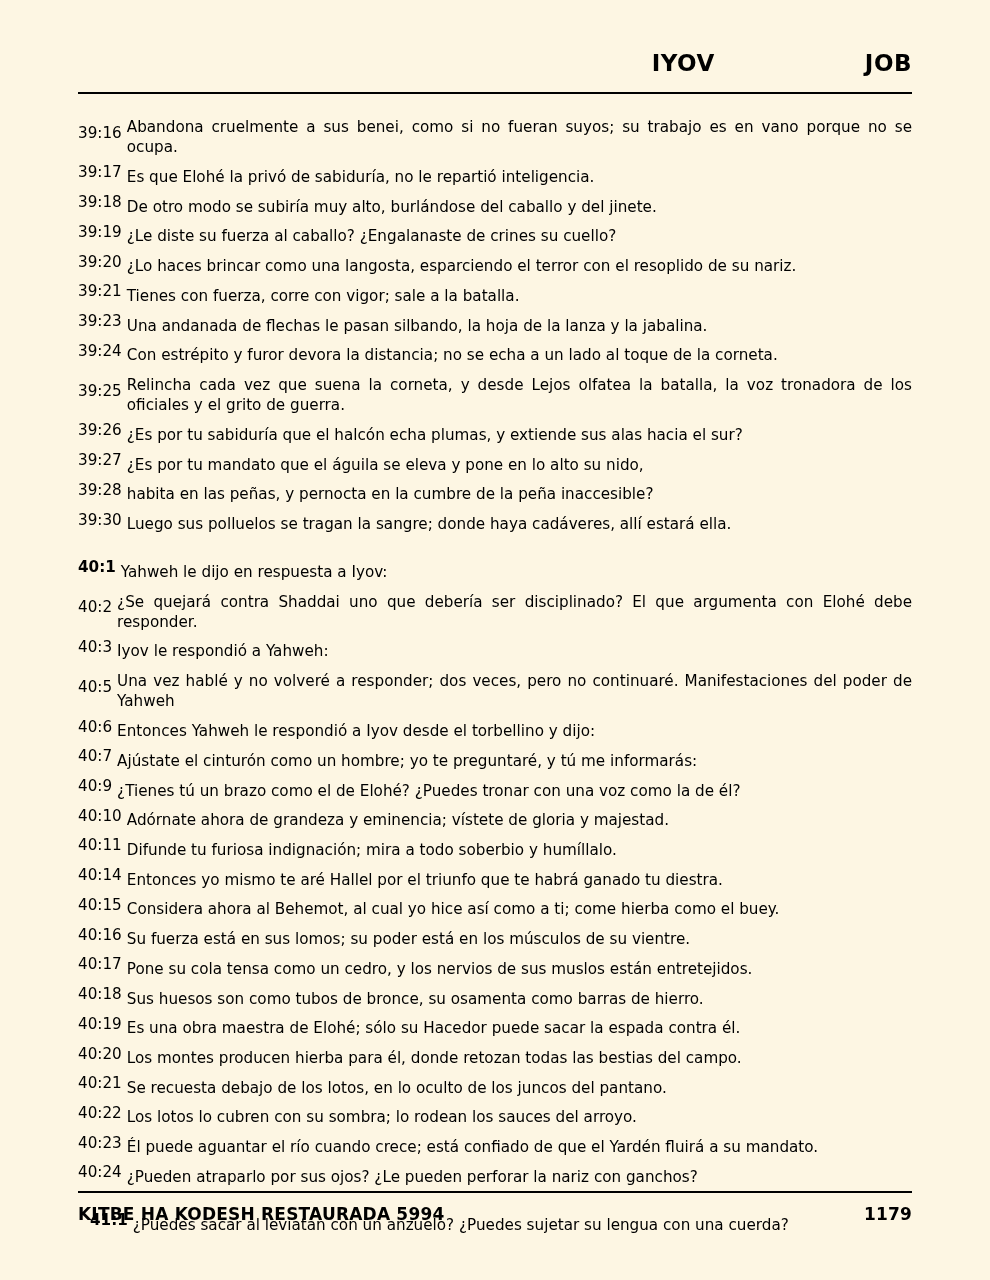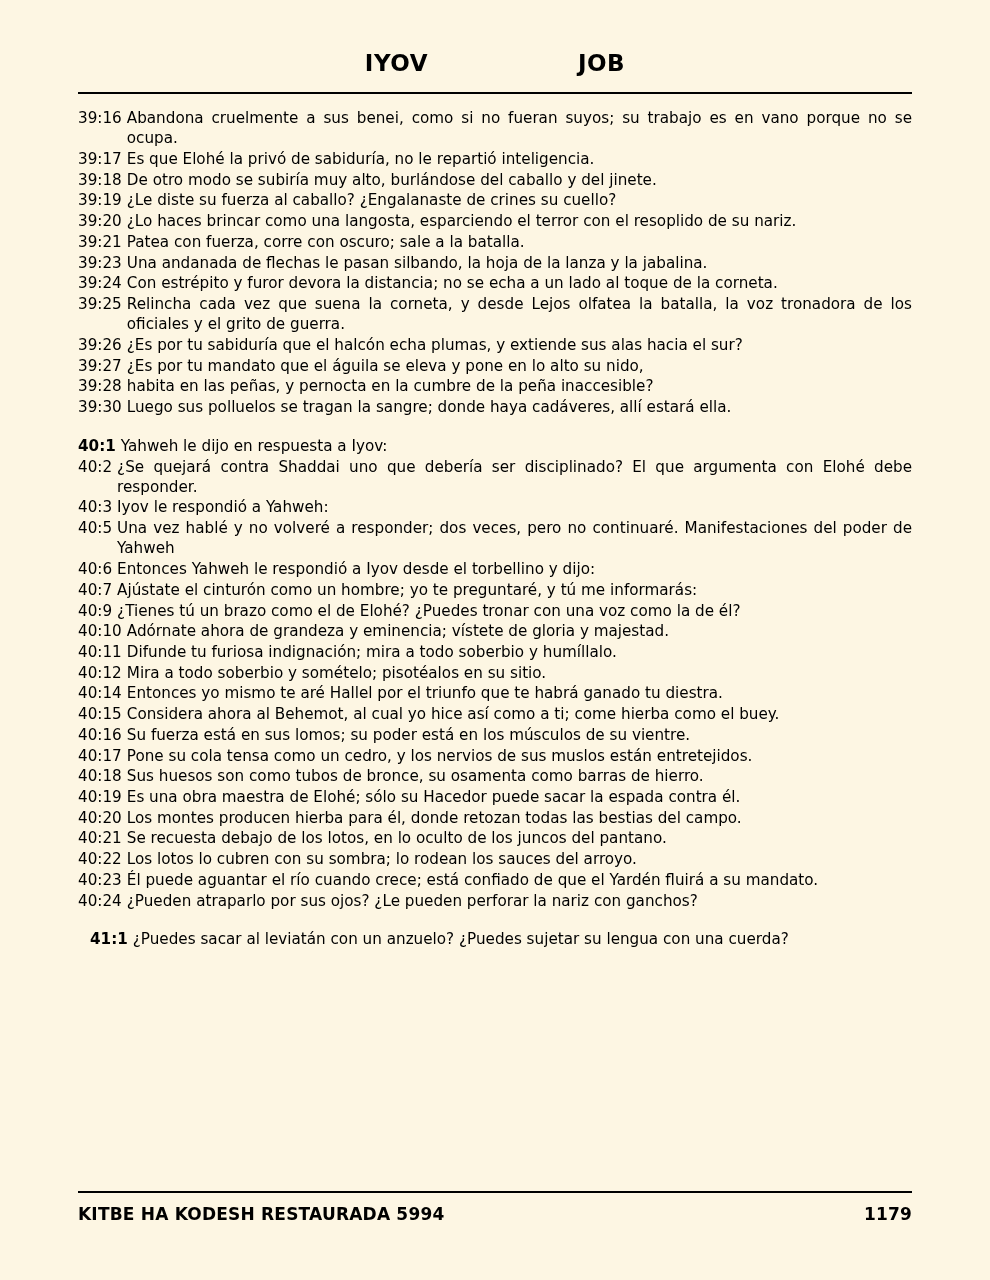--- a/index.html
+++ b/index.html
@@ -18,21 +18,21 @@
     position: relative;
     width: 990px;
     height: 1280px;
     box-sizing: border-box;
     padding: 0 78px;
     background: #fdf6e3;
   }
   
   .header {
     display: flex;
-    justify-content: center;
+    justify-content: flex-end;
     align-items: baseline;
     padding-top: 50px;
     gap: 150px;
   }
   .header-title {
     font-weight: bold;
     font-size: 23px;
     letter-spacing: 0.5px;
   }
   .rule {
@@ -44,34 +44,35 @@
     margin-bottom: 6px;
   }
   
   .body-col {
     padding-top: 14px;
     font-size: 15.2px;
     line-height: 1.33;
   }
   .verse {
     display: flex;
-    align-items: flex-start;
+    align-items: center;
     text-align: justify;
     margin-bottom: 0.5px;
   }
   .verse .vnum {
     flex: 0 0 auto;
     white-space: nowrap;
     padding-right: 5px;
   }
   .verse .vtext {
     flex: 1 1 auto;
     text-align: justify;
     text-align-last: left;
     hyphens: none;
+    margin-top: 9px;
   }
   .verse.just .vtext {
     text-align: justify;
   }
   .verse .vnum.bold {
     font-weight: bold;
   }
   .chapter-gap {
     height: 18px;
   }
@@ -125,21 +126,21 @@
       <div class="verse">
         <span class="vnum">39:19</span>
         <span class="vtext">¿Le diste su fuerza al caballo? ¿Engalanaste de crines su cuello?</span>
       </div>
       <div class="verse just">
         <span class="vnum">39:20</span>
         <span class="vtext">¿Lo haces brincar como una langosta, esparciendo el terror con el resoplido de su nariz.</span>
       </div>
       <div class="verse">
         <span class="vnum">39:21</span>
-        <span class="vtext">Patea con fuerza, corre con oscuro; sale a la batalla.</span>
+        <span class="vtext">Tienes con fuerza, corre con vigor; sale a la batalla.</span>
       </div>
       <div class="verse">
         <span class="vnum">39:23</span>
         <span class="vtext">Una andanada de flechas le pasan silbando, la hoja de la lanza y la jabalina.</span>
       </div>
       <div class="verse">
         <span class="vnum">39:24</span>
         <span class="vtext">Con estrépito y furor devora la distancia; no se echa a un lado al toque de la corneta.</span>
       </div>
       <div class="verse just">
@@ -195,24 +196,20 @@
         <span class="vnum">40:9</span>
         <span class="vtext">¿Tienes tú un brazo como el de Elohé? ¿Puedes tronar con una voz como la de él?</span>
       </div>
       <div class="verse">
         <span class="vnum">40:10</span>
         <span class="vtext">Adórnate ahora de grandeza y eminencia; vístete de gloria y majestad.</span>
       </div>
       <div class="verse">
         <span class="vnum">40:11</span>
         <span class="vtext">Difunde tu furiosa indignación; mira a todo soberbio y humíllalo.</span>
-      </div>
-      <div class="verse">
-        <span class="vnum">40:12</span>
-        <span class="vtext">Mira a todo soberbio y somételo; pisotéalos en su sitio.</span>
       </div>
       <div class="verse">
         <span class="vnum">40:14</span>
         <span class="vtext">Entonces yo mismo te aré Hallel por el triunfo que te habrá ganado tu diestra.</span>
       </div>
       <div class="verse">
         <span class="vnum">40:15</span>
         <span class="vtext">Considera ahora al Behemot, al cual yo hice así como a ti; come hierba como el buey.</span>
       </div>
       <div class="verse">

